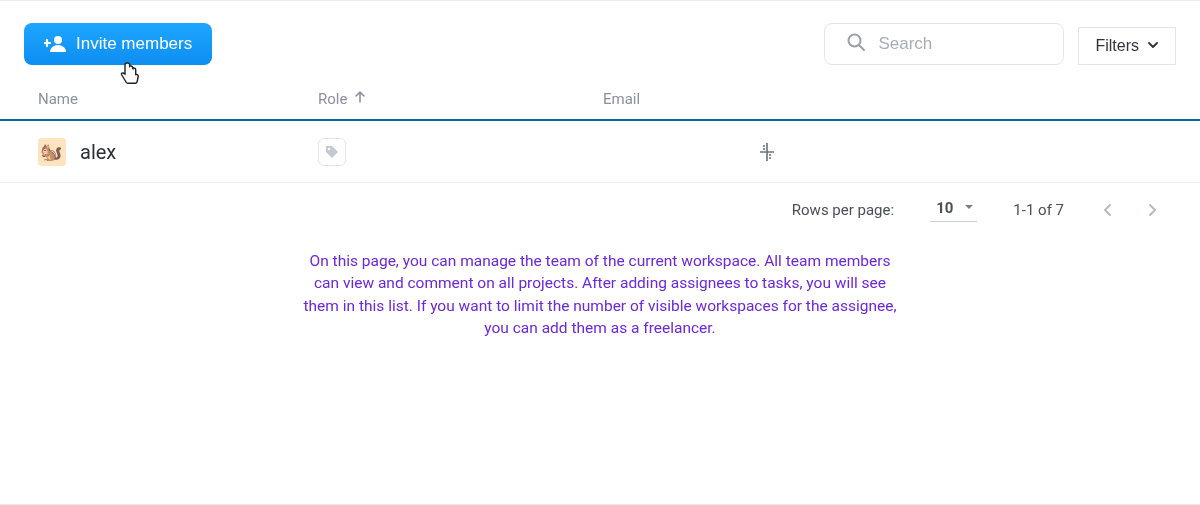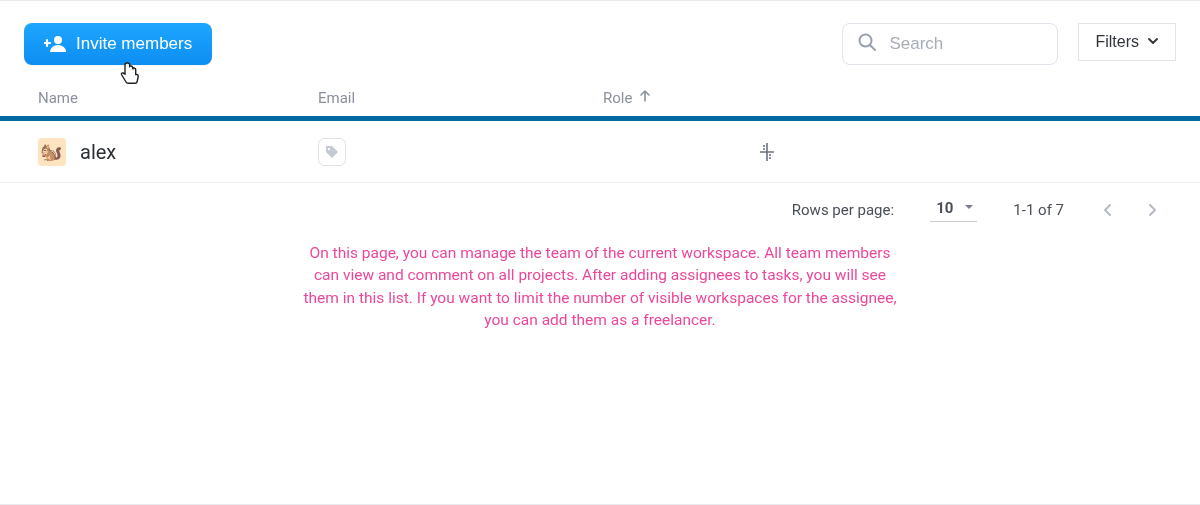--- a/index.html
+++ b/index.html
@@ -9,23 +9,23 @@
     color:#2b2b2b;
     background:#fff;
     width:1200px;
     height:505px;
     position:relative;
     border-top:1px solid #e8eaee;
     border-bottom:1px solid #e8eaee;
   }
   .topbar {
     display:flex;
-    align-items:flex-start;
+    align-items:flex-end;
     padding:22px 24px 14px 24px;
-    gap:20px;
+    gap:14px;
   }
   .btn-invite {
     display:inline-flex;
     align-items:center;
     gap:10px;
     background:linear-gradient(180deg,#1ea6ff 0%,#0d8ef2 100%);
     color:#fff;
     border:none;
     border-radius:8px;
     padding:11px 20px;
@@ -35,22 +35,22 @@
     box-shadow:0 1px 0 rgba(0,0,0,0.04);
   }
   .btn-invite svg { display:block; }
   .spacer { flex:1; }
   .search-wrap {
     display:flex;
     align-items:center;
     gap:10px;
     border:1px solid #e1e4ea;
     border-radius:8px;
-    padding:8px 14px;
-    width:216px;
+    padding:8px 21px;
+    width:240px;
     color:#9aa1ad;
   }
   .search-wrap input {
     border:none;
     outline:none;
     font-size:17px;
     color:#3a3f47;
     width:100%;
     background:transparent;
   }
@@ -71,21 +71,21 @@
   .thead, .trow {
     display:grid;
     grid-template-columns: 280px 285px 175px 1fr 70px;
     align-items:center;
     padding:0 24px;
   }
   .thead {
     height:42px;
     color:#8b919c;
     font-size:15px;
-    border-bottom:5px solid #0369a1;
+    border-bottom:2px solid #0369a1;
     padding-left:38px;
   }
   .th { display:flex; align-items:center; gap:6px; }
   .trow {
     height:62px;
     border-bottom:1px solid #eceef2;
     padding-left:38px;
   }
   .name-cell { display:flex; align-items:center; gap:14px; }
   .avatar {
@@ -122,23 +122,23 @@
     display:flex; align-items:flex-start; gap:10px;
     border-bottom:1px solid #c9cdd5;
     padding:2px 2px 4px 6px;
     cursor:pointer;
     font-weight:bold;
   }
   .pager-nav { display:flex; gap:28px; color:#b5bbc5; }
   .pager-nav .chev { cursor:pointer; display:flex; }
   .helptext {
     max-width:600px;
-    margin:14px auto 0 auto;
+    margin:22px auto 0 auto;
     text-align:center;
-    color:#ec4899;
+    color:#6d28d9;
     font-size:15.5px;
     line-height:1.45;
   }
   .cursor-overlay {
     position:absolute;
     left:120px;
     top:60px;
     pointer-events:none;
   }
   .cell-text { font-size:20px; color:#2b2f36; }
@@ -177,32 +177,32 @@
           <path d="M2 4l4 4 4-4" stroke="#2f333a" stroke-width="1.8" fill="none" stroke-linecap="round" stroke-linejoin="round"></path>
         </svg>
     </span>
   </button>
 </div>
 
 <div class="table">
   <div class="thead">
     <div class="th">
         <span>Name</span>
-      </div>
-    <div class="th">
-        <span>Email</span>
       </div>
     <div class="th">
       <span>Role</span>
       <span>
         <svg width="14" height="14" viewBox="0 0 14 14">
             <path d="M7 2v10M3 6l4-4 4 4" stroke="#8b919c" stroke-width="1.6" fill="none" stroke-linecap="round" stroke-linejoin="round"></path>
           </svg>
       </span>
     </div>
+    <div class="th">
+        <span>Email</span>
+      </div>
     <div></div>
   </div>
 
   <div class="trow">
     <div class="name-cell">
       <span class="avatar">🐿️</span>
       <span class="cell-text">alex</span>
     </div>
     <div>
       <span class="tag-chip">

